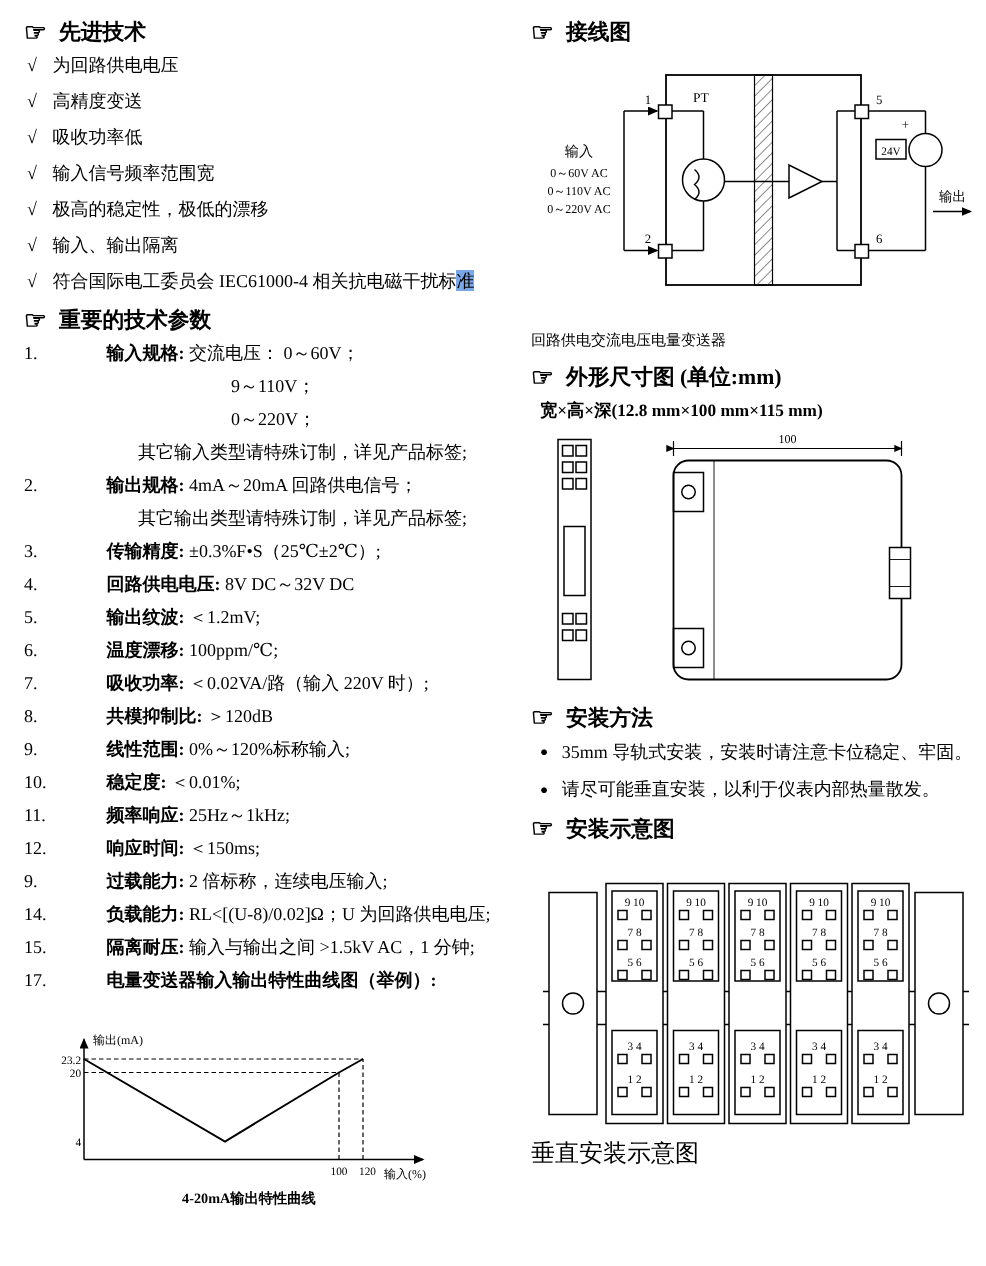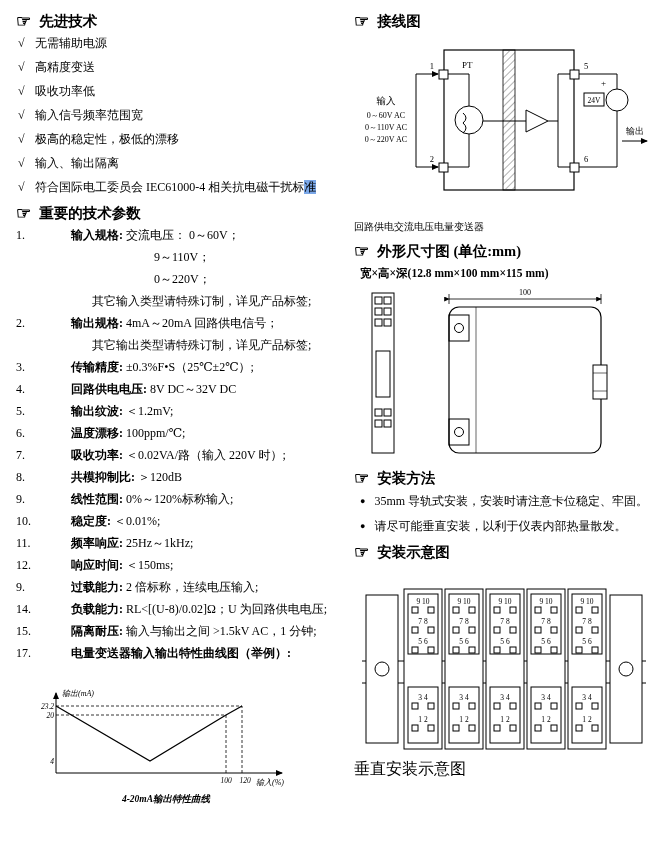--- a/index.html
+++ b/index.html
@@ -21,36 +21,36 @@
   .indent-a{padding-left:138px;}
   .indent-b{padding-left:76px;}
   .fig-caption{font-size:10px;font-weight:normal;text-align:left;margin-top:2px;}
   .small-caption{font-size:9.5px;font-weight:bold;text-align:center;}
   .size-line{font-size:11.5px;margin:0 0 4px 6px;font-weight:bold;}
   .bullets{font-size:12px;margin:2px 0 0 6px;}
   .bullet-row{margin:0 0 9px 0;line-height:16px;}
   .bullet{margin-right:9px;font-size:9px;vertical-align:1px;}
   svg{display:block;}
   svg text{font-family:"Liberation Serif","DejaVu Serif",serif;fill:#000;}
-  .chart-block{margin-top:22px;font-style:italic;}
+  .chart-block{margin-top:22px;}
 </style>
 </head>
 <body>
 
 <div class="page">
 
   <div class="col-left">
 
     <div class="sec-heading">
       <span class="pointer">☞</span>
       <span>先进技术</span>
     </div>
 
     <ul class="features">
-      <li><span class="check">√</span><span>无需辅助电源</span></li>
+      <li><span class="check">√</span><span>为回路供电电压</span></li>
       <li><span class="check">√</span><span>高精度变送</span></li>
       <li><span class="check">√</span><span>吸收功率低</span></li>
       <li><span class="check">√</span><span>输入信号频率范围宽</span></li>
       <li><span class="check">√</span><span>极高的稳定性，极低的漂移</span></li>
       <li><span class="check">√</span><span>输入、输出隔离</span></li>
       <li><span class="check">√</span><span>符合国际电工委员会 IEC61000-4 相关抗电磁干扰标</span><span class="hl">准</span></li>
     </ul>
 
     <div class="sec-heading">
       <span class="pointer">☞</span>

